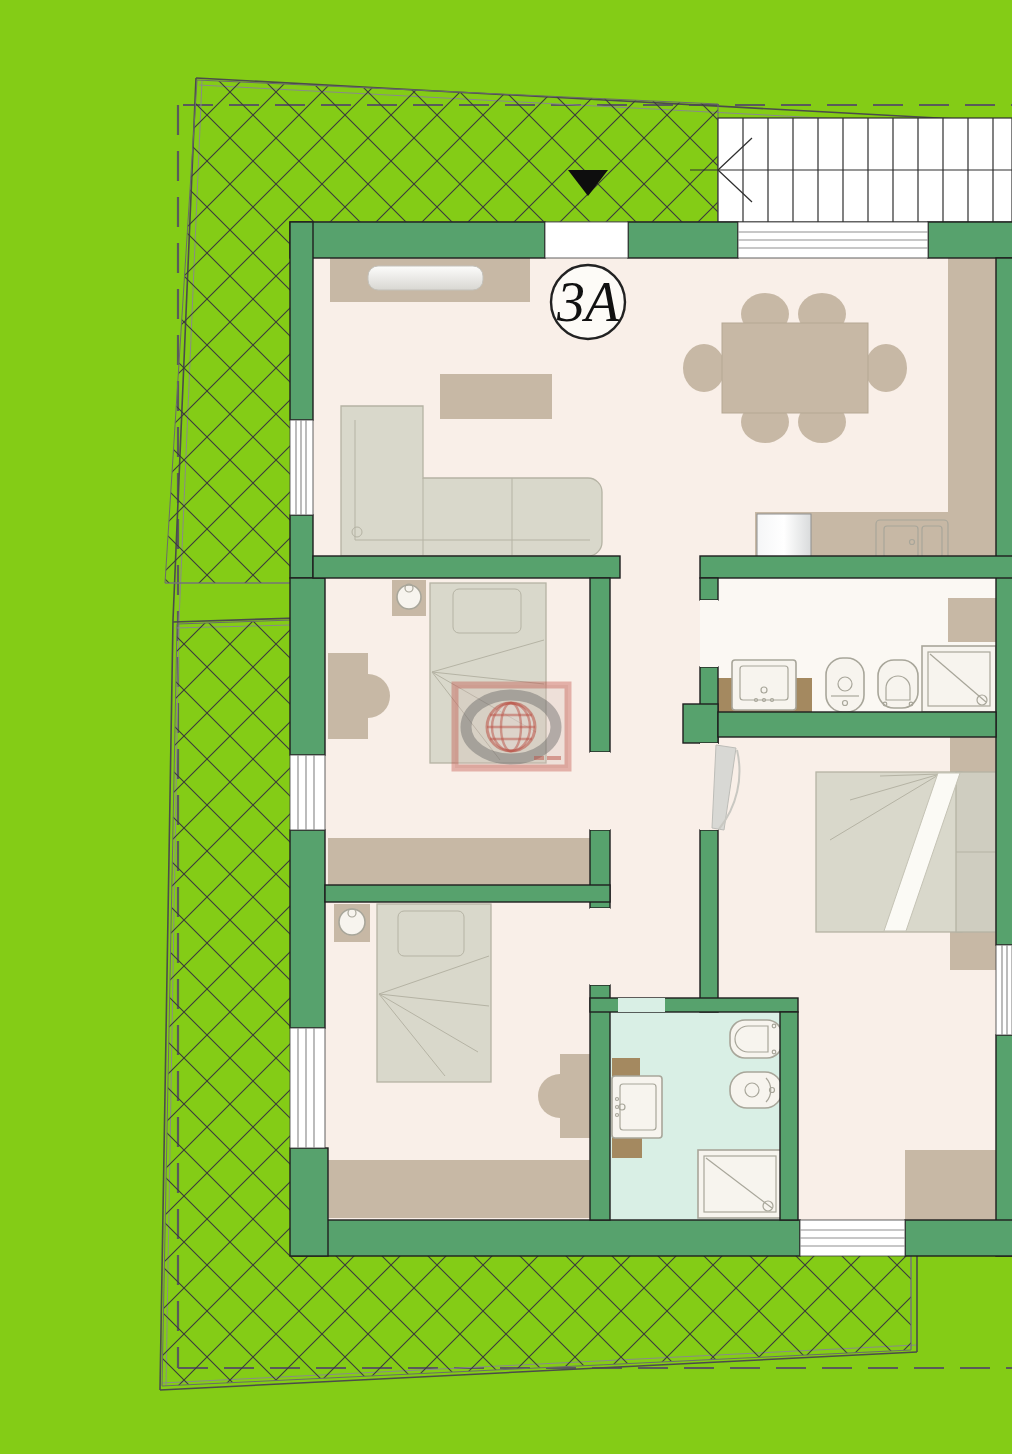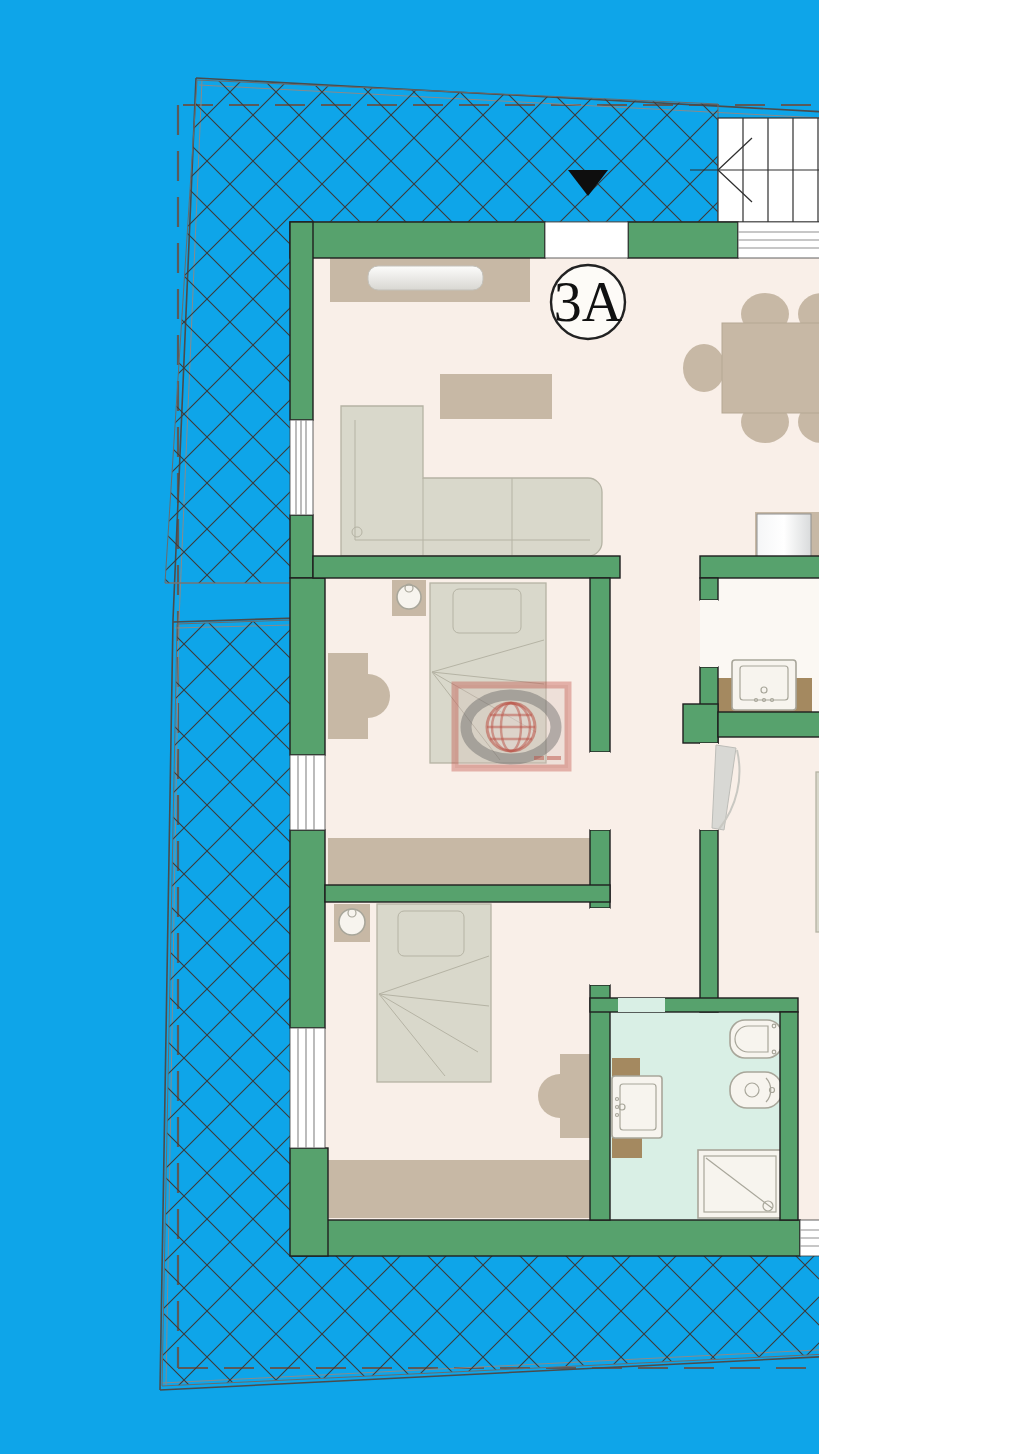--- a/index.html
+++ b/index.html
@@ -1,17 +1,17 @@
 <!DOCTYPE html>
 <html style="--wall-green: #57a26d; --wall-outline: #1e1e1e; --floor-cream: #f9efe8; --floor-bath-white: #fbf8f3; --floor-bath-teal: #d9efe5; --furniture-tan: #c7b8a5; --vanity-brown: #a48960; --soft-gray: #d9d8cb; --hatch-line: #3a3a3a; --boundary-line: #4b4b4b; --watermark-red: #c04a3e;"><head>
 <meta charset="utf-8">
 <style>
   html,body{margin:0;padding:0;background:#ffffff;}
-  .page{position:relative;width:819px;height:1454px;background:#0ea5e9;overflow:hidden;
-        font-family:"Liberation Sans",sans-serif;}
+  .page{position:relative;width:1012px;height:1454px;background:#84cc16;overflow:hidden;
+        font-family:"Liberation Sans",sans-serif;font-style:italic;}
   svg{display:block;}
 
   .dash   {stroke:#5a5a5a;stroke-width:2.2;stroke-dasharray:30 16;fill:none;}
   .bound  {stroke:var(--boundary-line,#4b4b4b);stroke-width:1.6;fill:none;}
   .bound2 {stroke:#8a8a8a;stroke-width:1;fill:none;}
   .hatchpoly{fill:url(#xh);stroke:#6b6b6b;stroke-width:1;}
   .hatchline{stroke:var(--hatch-line,#3a3a3a);stroke-width:1.1;}
 
   .stairbox{fill:#fff;stroke:#2f2f2f;stroke-width:1.2;}
   .stair  {stroke:#2f2f2f;stroke-width:1.2;fill:none;}

